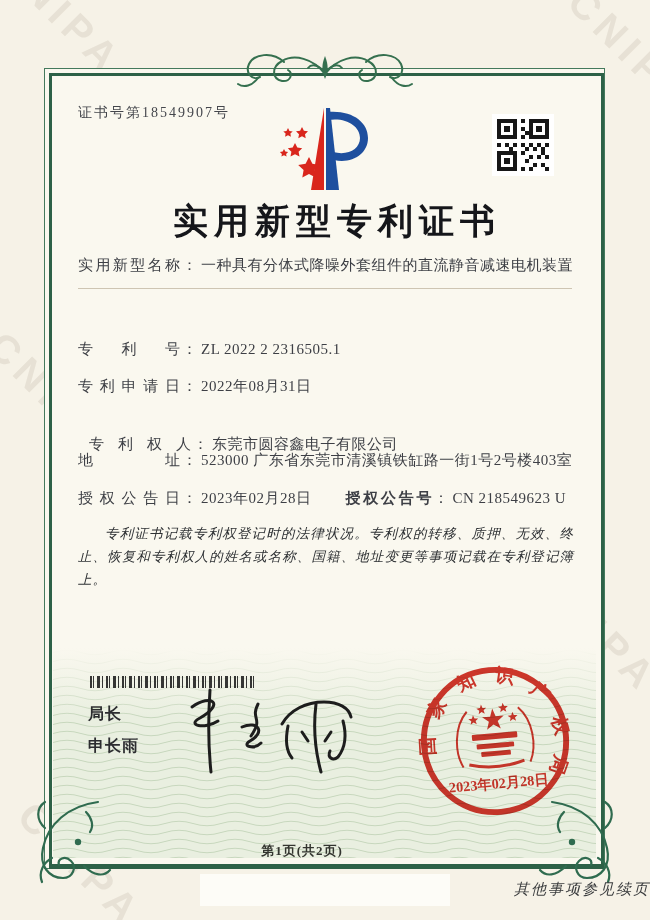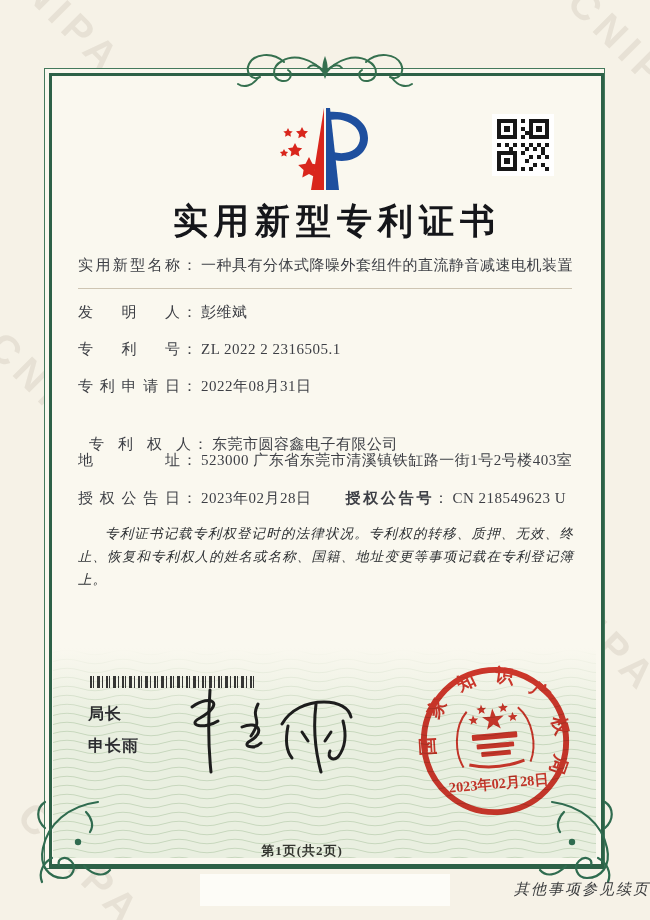--- a/index.html
+++ b/index.html
@@ -120,20 +120,21 @@
     <g stroke="#2f6b4f" fill="none" stroke-width="2.2" stroke-linecap="round">
       <path d="M72,6 C42,10 22,28 17,52 C13,70 23,82 37,82 C47,82 51,71 45,65 C39,59 31,63 33,69"></path>
       <path d="M19,32 C10,24 10,12 19,6"></path>
       <path d="M58,70 C68,80 78,81 84,74"></path>
       <path d="M26,62 C18,66 12,76 16,86"></path>
       <path d="M60,16 C66,22 68,30 64,36"></path>
     </g>
     <circle cx="52" cy="46" r="3.2" fill="#2f6b4f"></circle>
   </svg>
 
+  <div class="cert-no">证书号第18549907号</div>
 
   <svg class="logo" width="96" height="90" viewBox="0 0 96 90">
     <g fill="#d9261c">
       <path d="M46,4 L33,86 L46,86 Z"></path>
       <polygon points="31,53 34.4,59.8 41.8,60.9 36.4,66.1 37.7,73.5 31,70 24.3,73.5 25.6,66.1 20.2,60.9 27.6,59.8"></polygon>
       <polygon points="17,39 19.3,43.5 24.2,44.2 20.6,47.7 21.5,52.6 17,50.3 12.5,52.6 13.4,47.7 9.8,44.2 14.7,43.5"></polygon>
       <polygon points="24,23 25.9,26.7 30,27.3 27,30.2 27.7,34.2 24,32.3 20.3,34.2 21,30.2 18,27.3 22.1,26.7"></polygon>
       <polygon points="10,24 11.5,26.9 14.7,27.4 12.4,29.6 12.9,32.8 10,31.3 7.1,32.8 7.6,29.6 5.3,27.4 8.5,26.9"></polygon>
       <polygon points="6,45 7.3,47.5 10.1,47.9 8.1,49.9 8.6,52.6 6,51.3 3.4,52.6 3.9,49.9 1.9,47.9 4.7,47.5"></polygon>
     </g>
@@ -182,23 +183,20 @@
     </svg>
   </div>
 
   <div class="title">实用新型专利证书</div>
 
   <div class="frow" style="top:256px;">
     <span class="flabel">实用新型名称</span><span class="fcolon">：</span><span class="fvalue">一种具有分体式降噪外套组件的直流静音减速电机装置</span>
   </div>
   <div class="sep"></div>
 
-  <div class="frow" style="top:303px;">
-    <span class="flabel">发明人</span><span class="fcolon">：</span><span class="fvalue">彭维斌</span>
-  </div>
   <div class="frow" style="top:340px;">
     <span class="flabel">专利号</span><span class="fcolon">：</span><span class="fvalue">ZL 2022 2 2316505.1</span>
   </div>
   <div class="frow" style="top:377px;">
     <span class="flabel">专利申请日</span><span class="fcolon">：</span><span class="fvalue">2022年08月31日</span>
   </div>
   <div class="frow" style="top:435px;margin-left:11px;">
     <span class="flabel">专利权人</span><span class="fcolon">：</span><span class="fvalue">东莞市圆容鑫电子有限公司</span>
   </div>
   <div class="frow" style="top:451px;">

